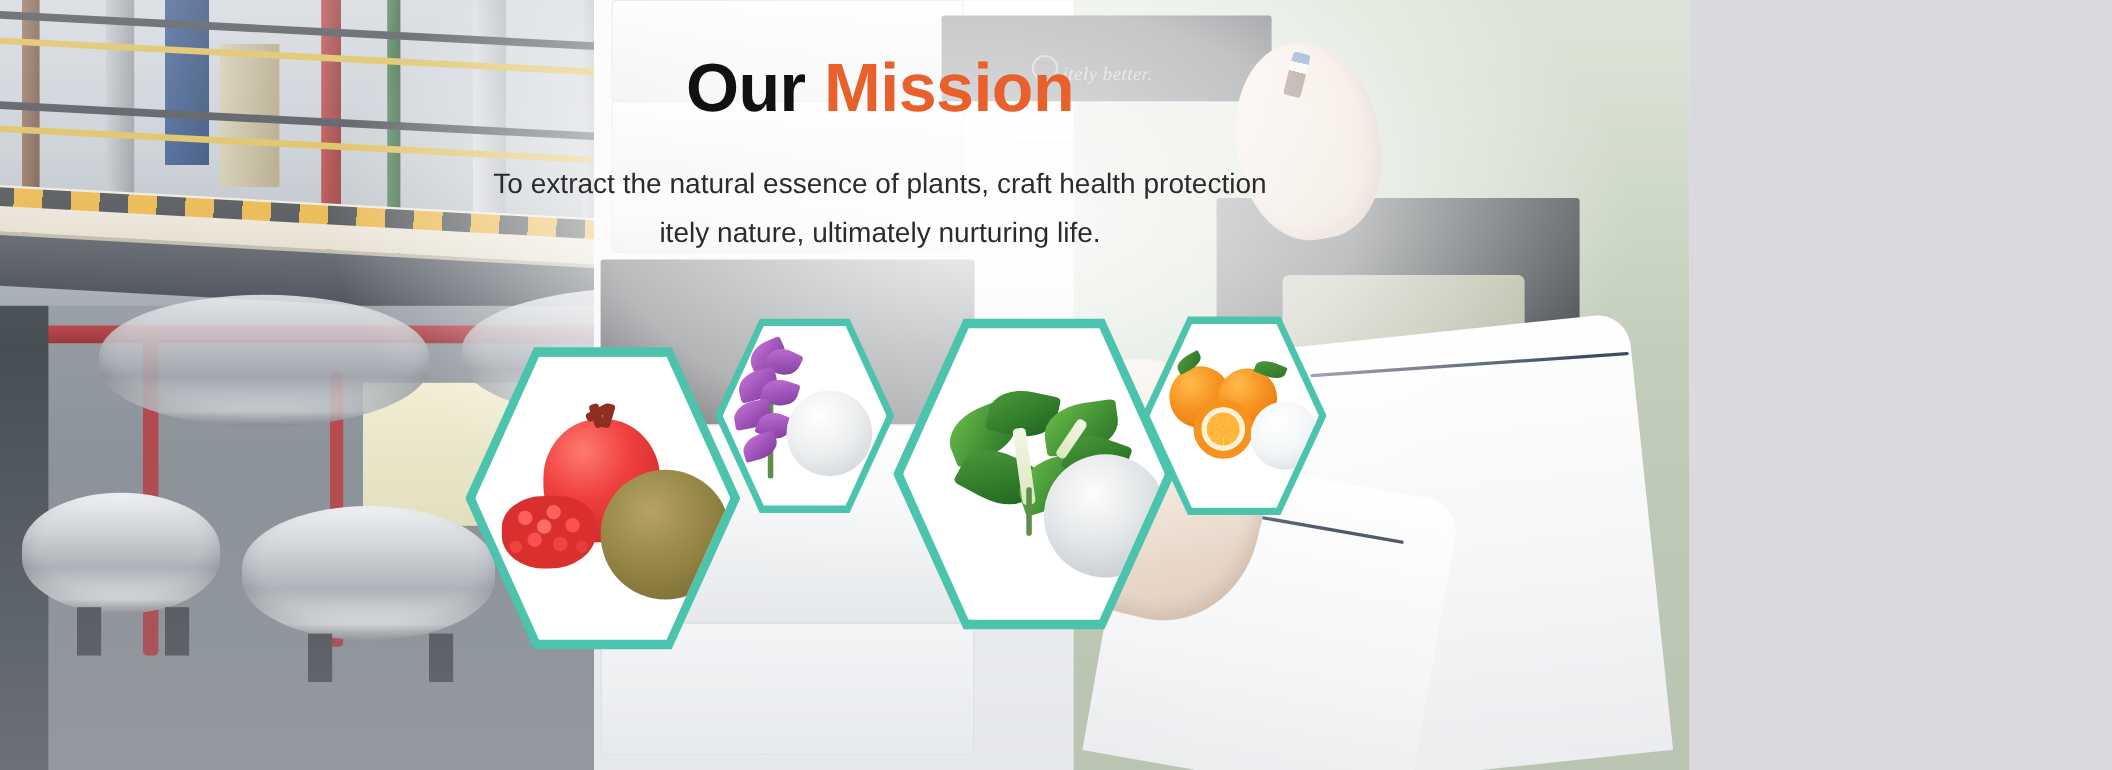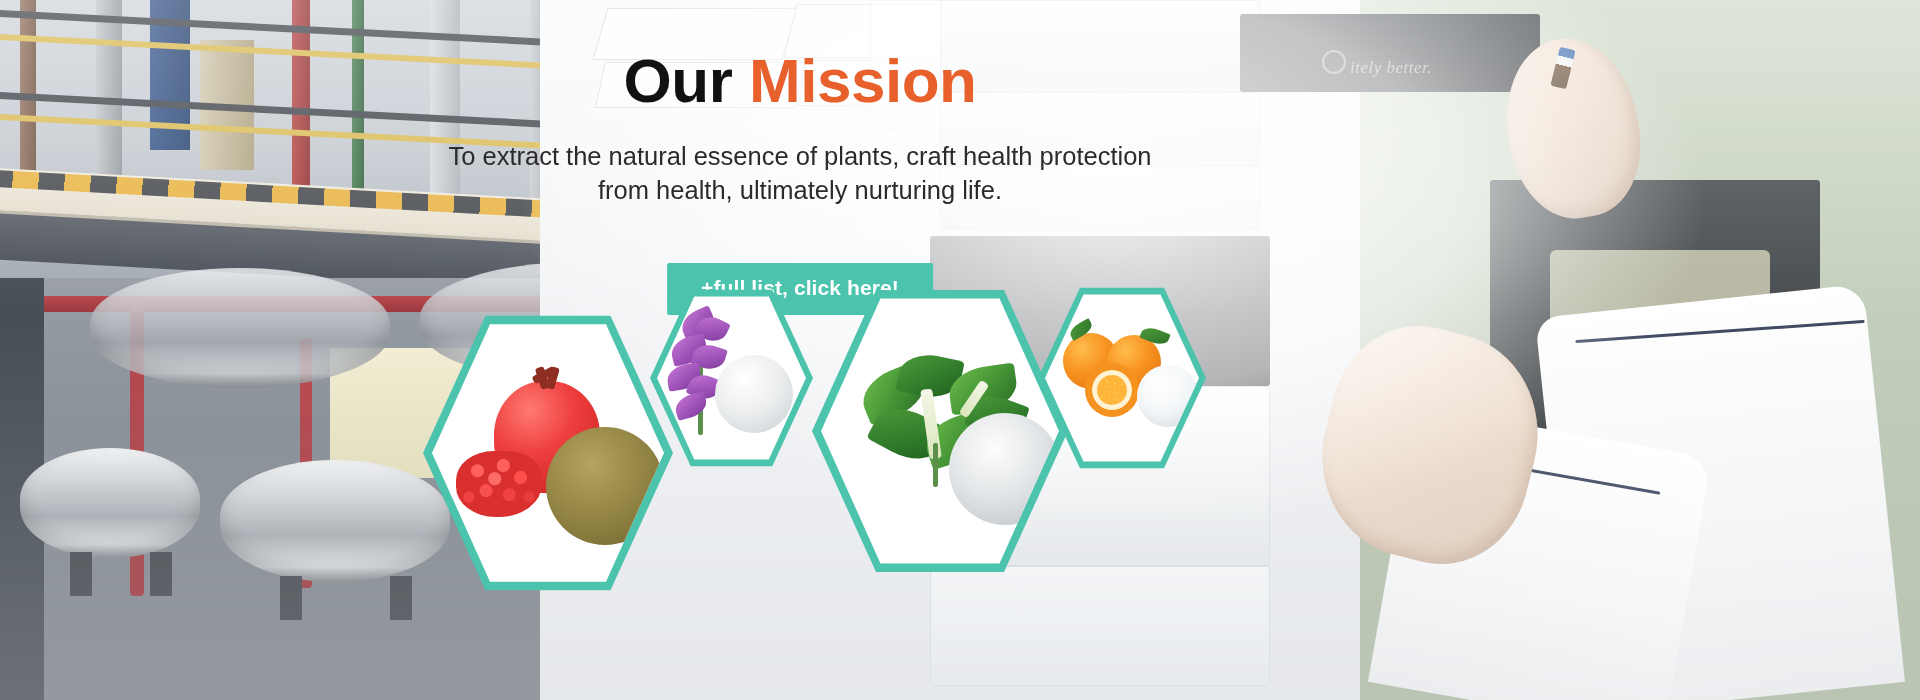--- a/index.html
+++ b/index.html
@@ -4,21 +4,21 @@
 <style>
   * { box-sizing: border-box; margin: 0; padding: 0; }
   html, body {
     width: 1920px; height: 700px;
     overflow: hidden;
     font-family: "Liberation Sans", sans-serif;
     background: #d8dadd;
   }
   #banner {
     position: relative;
-    width: 1920px; height: 700px;
+    width: 1536px; height: 700px;
     overflow: hidden;
     background: #e9ebee;
   }
 
   
   .bg-layer { position: absolute; inset: 0; }
 
   
   .plant {
     position: absolute; left: 0; top: 0; width: 760px; height: 700px;
@@ -121,21 +121,21 @@
   }
   .headline .w1 { color:#111111; }
   .headline .w2 { color:#e8602c; }
 
   .subtext {
     position:absolute; top:140px; left:0; width:1600px;
     text-align:center;
     font-size:25.5px; line-height:1.32; color:#2b2b2b;
     font-weight:400;
   }
-  .subtext span { display:block; }
+  .subtext span { display:block;margin-top:11px; }
 
   .cta {
     position:absolute; top:263px; left:50%;
     transform:translateX(-50%) translateX(-160px);
     background:#4bc3ad;
     color:#ffffff;
     font-size:21px; font-weight:bold;
     padding:13px 34px 15px;
     border:none; border-radius:2px;
     cursor:pointer;
@@ -305,24 +305,23 @@
 
   <div class="content">
 
     <h1 class="headline">
       <span class="w1">Our</span>
       <span class="w2">Mission</span>
     </h1>
 
     <p class="subtext">
       <span>To extract the natural essence of plants, craft health protection</span>
-      <span>from health, ultimately nurturing life.</span>
+      <span>itely nature, ultimately nurturing life.</span>
     </p>
 
-    <button class="cta">+full list, click here!</button>
   </div>
 
   <div class="hexrow">
 
     <div class="hex" style="left:423px;top:310px;width:250px;height:286px;">
       <div class="hex-inner">
         <div class="pom" style="left:62px;top:62px;width:106px;height:112px;"></div>
         <div class="pom-crown" style="left:106px;top:48px;width:9px;height:22px;transform:rotate(-18deg);"></div>
         <div class="pom-crown" style="left:116px;top:48px;width:9px;height:22px;transform:rotate(16deg);"></div>
         <div class="pom-crown" style="left:100px;top:52px;width:24px;height:8px;transform:rotate(-28deg);"></div>

